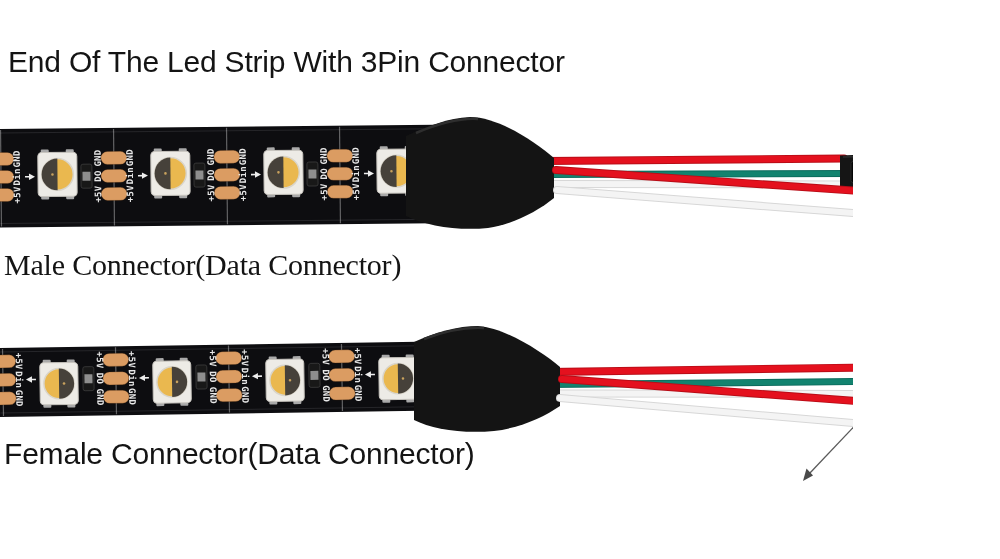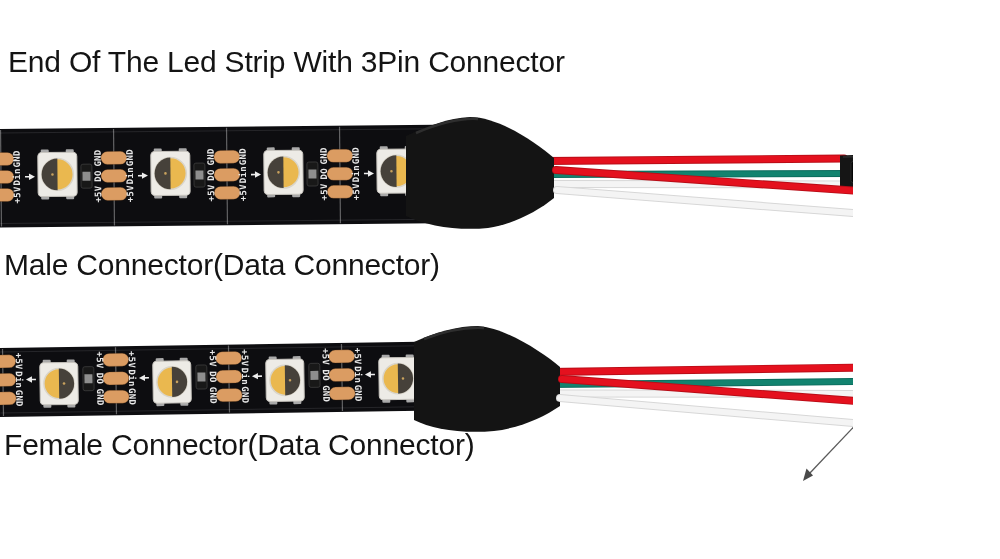--- a/index.html
+++ b/index.html
@@ -273,17 +273,17 @@
     <path class="tip w-tip" stroke-width="2.8" d="M949,408 L961,409.3"></path>
     <path class="wire w-white-u" stroke-width="8" d="M560,398 L947,431"></path>
     <path class="wire w-white" stroke-width="6" d="M560,398 L947,431"></path>
     <path class="tip w-tip" stroke-width="2.8" d="M947,431 L959,432.3"></path>
 
     <line x1="856" y1="424.5" x2="809" y2="474" stroke="#5a5a5a" stroke-width="1.3"></line>
     <polygon points="803,481 813,475.5 806.5,468.5" fill="#4a4a4a"></polygon>
   </svg>
 
   <div class="lbl lbl-big" style="left:8px;top:45px;">End Of The Led Strip With 3Pin Connector</div>
-  <div class="lbl lbl-big" style="left:4px;top:248px;">Male Connector(Data Connector)</div>
-  <div class="lbl lbl-big" style="left:4px;top:428px;">Female Connector(Data Connector)</div>
+  <div class="lbl lbl-big" style="left:4px;top:248px;font-family:Liberation Serif, serif;">Male Connector(Data Connector)</div>
+  <div class="lbl lbl-big" style="left:4px;top:437px;">Female Connector(Data Connector)</div>
   <div class="lbl lbl-pin" style="left:962px;top:395px;">V+</div>
   <div class="lbl lbl-pin" style="left:960px;top:418px;">V-</div>
 </div>
 
 </body></html>

